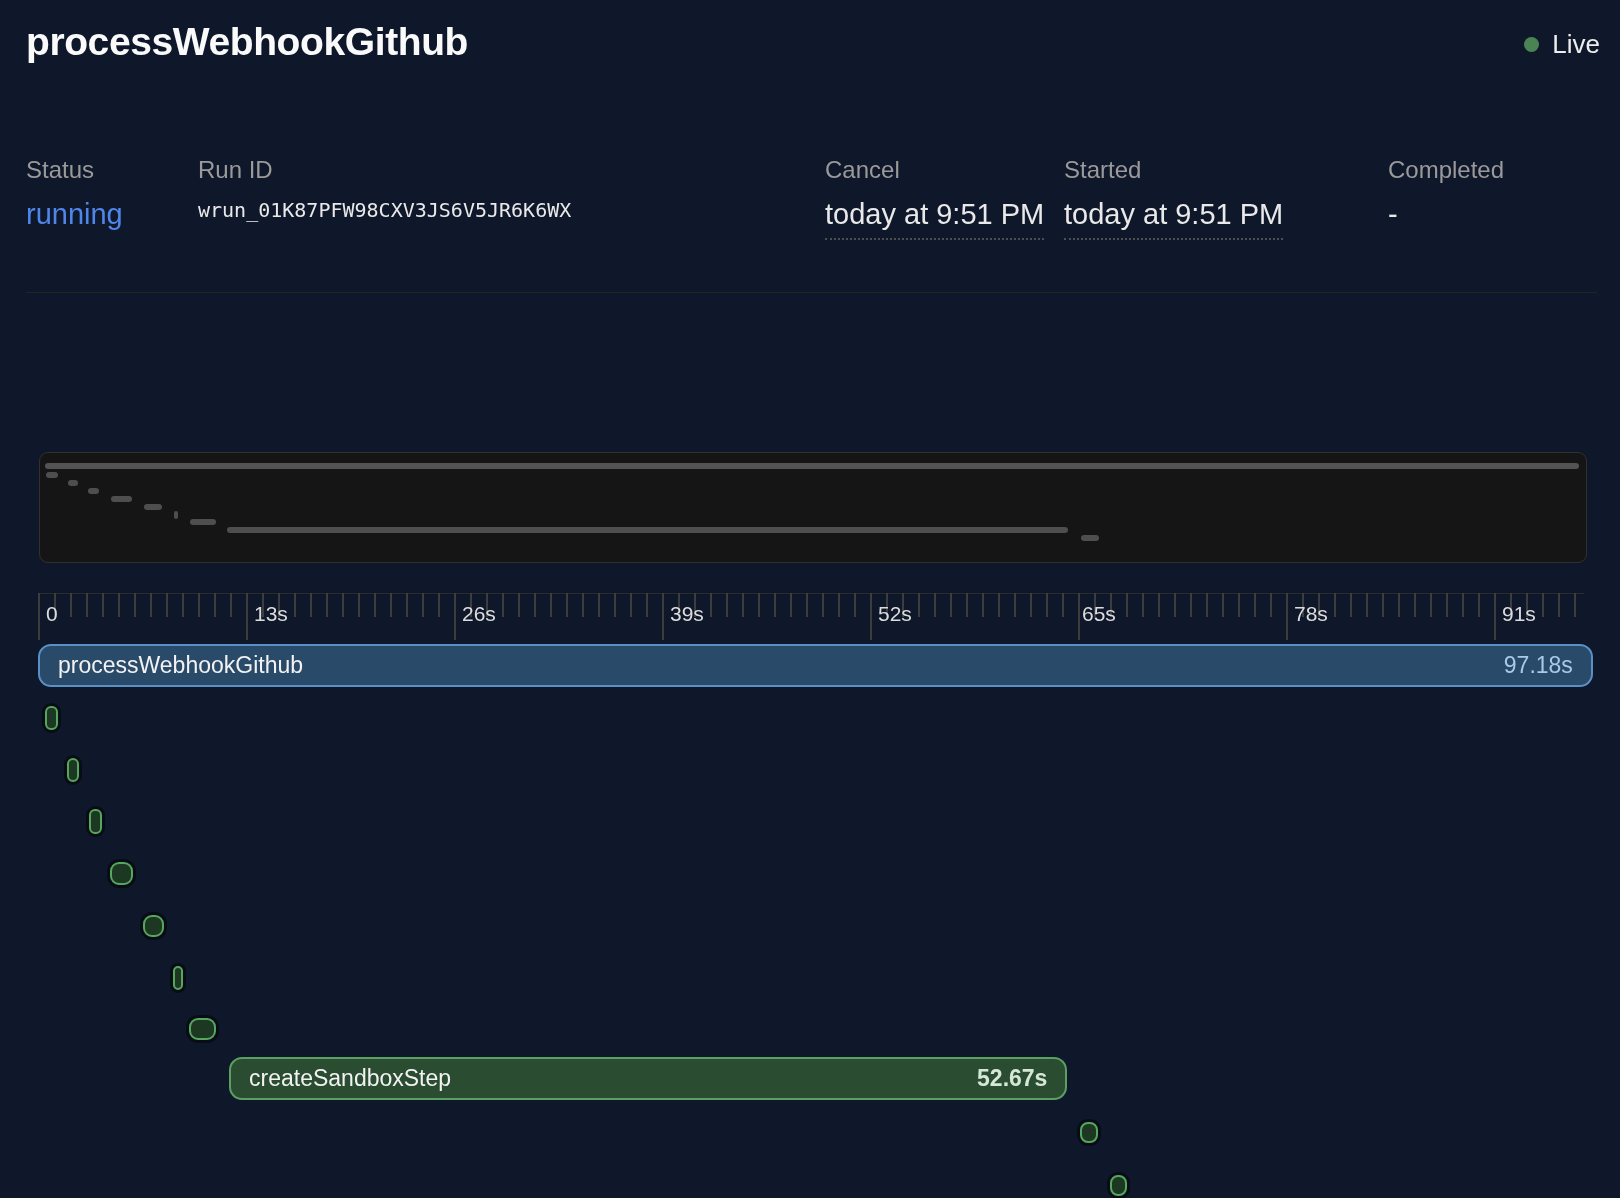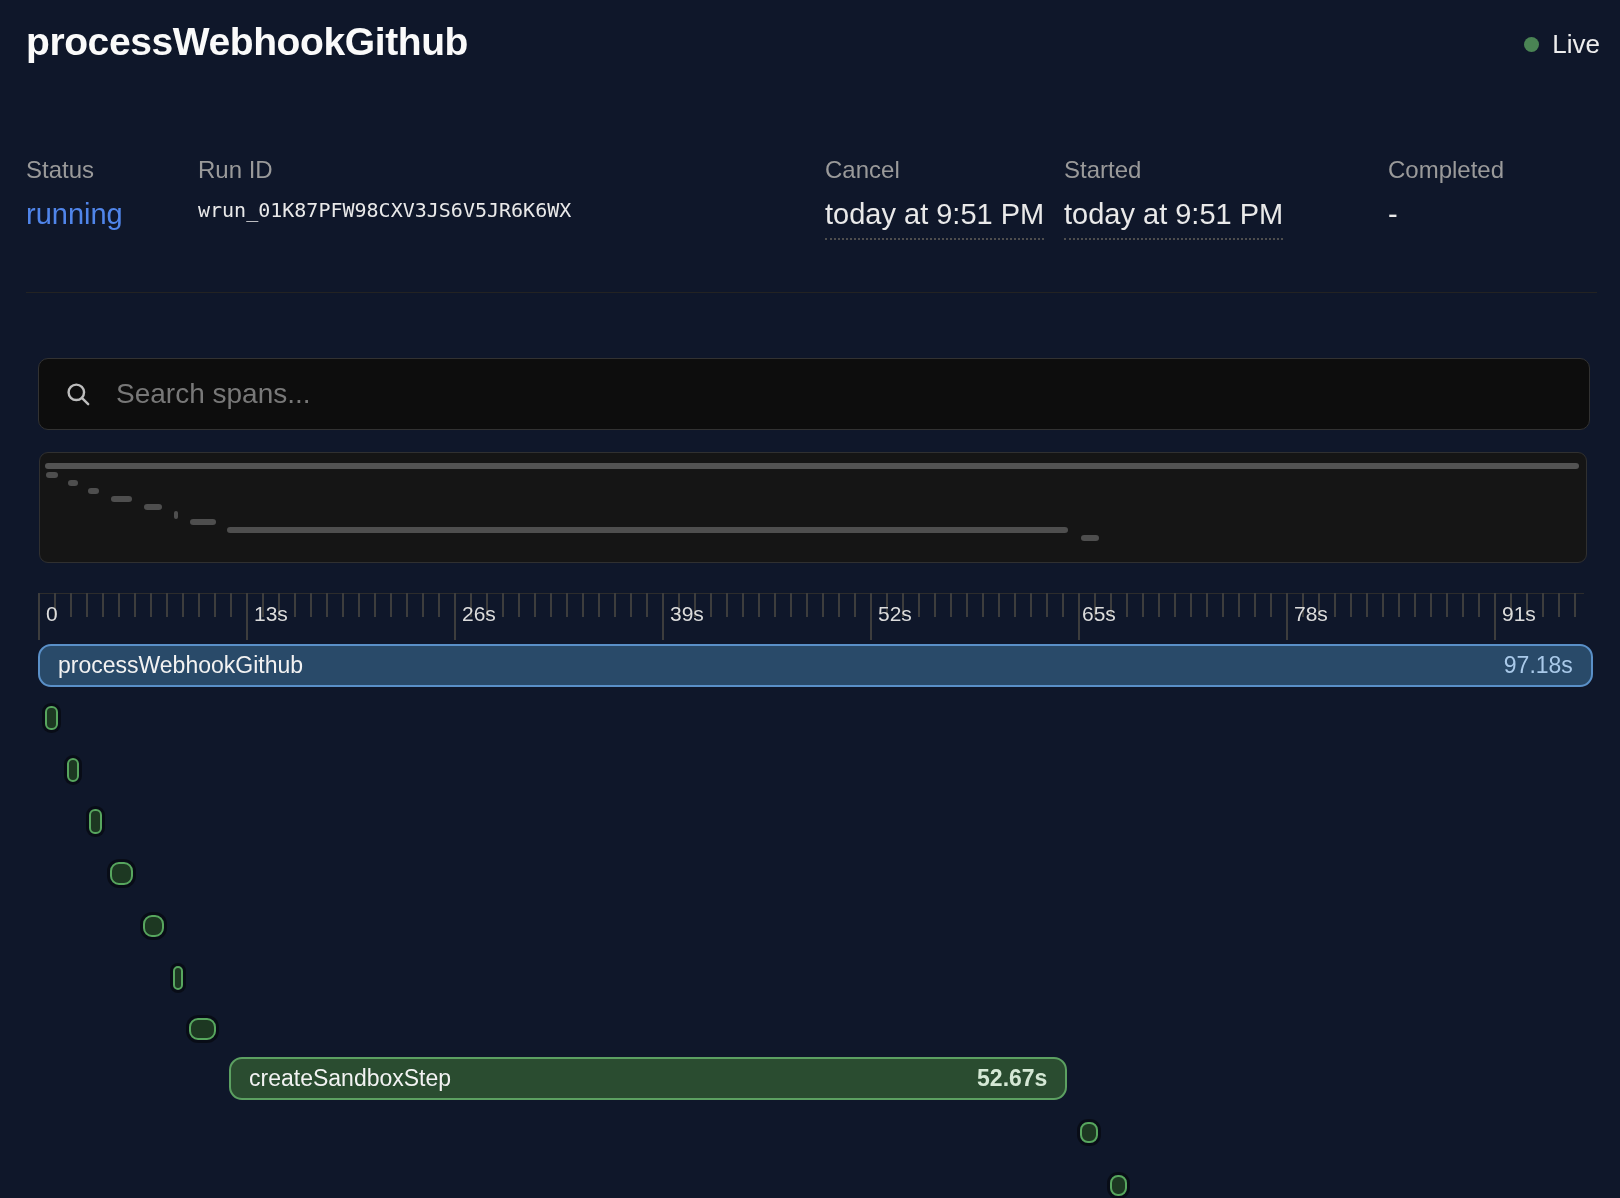--- a/index.html
+++ b/index.html
@@ -83,27 +83,20 @@
 
     <div class="meta-value l0 value-running">running</div>
     <div class="meta-value l1 value-mono">wrun_01K87PFW98CXV3JS6V5JR6K6WX</div>
     <div class="meta-value l2 value-underline">today at 9:51 PM</div>
     <div class="meta-value l3 value-underline">today at 9:51 PM</div>
     <div class="meta-value l4">-</div>
   </div>
 
   <div class="divider"></div>
 
-  <div class="searchbox">
-    <svg width="29" height="29" viewBox="0 0 24 24" fill="none">
-      <circle cx="10.2" cy="10.2" r="6.4" stroke="#bdbdbd" stroke-width="2"></circle>
-      <path d="M15 15 L20 20" stroke="#bdbdbd" stroke-width="2" stroke-linecap="round"></path>
-    </svg>
-    <input type="text" placeholder="Search spans..." style="">
-  </div>
 
   <div class="minimap" id="minimap">
       <div class="mini-bar root" style="left: 5px; top: 10px; width: 1534px; height: 6px;"></div>
       <div class="mini-bar" style="left: 6px; top: 19px; width: 12px; height: 6px;"></div>
       <div class="mini-bar" style="left: 28px; top: 27px; width: 10px; height: 6px;"></div>
       <div class="mini-bar" style="left: 48px; top: 35px; width: 11px; height: 6px;"></div>
       <div class="mini-bar" style="left: 71px; top: 43px; width: 21px; height: 6px;"></div>
       <div class="mini-bar" style="left: 104px; top: 51px; width: 18px; height: 6px;"></div>
       <div class="mini-bar" style="left: 134px; top: 58px; width: 4px; height: 8px;"></div>
       <div class="mini-bar" style="left: 150px; top: 66px; width: 26px; height: 6px;"></div>

